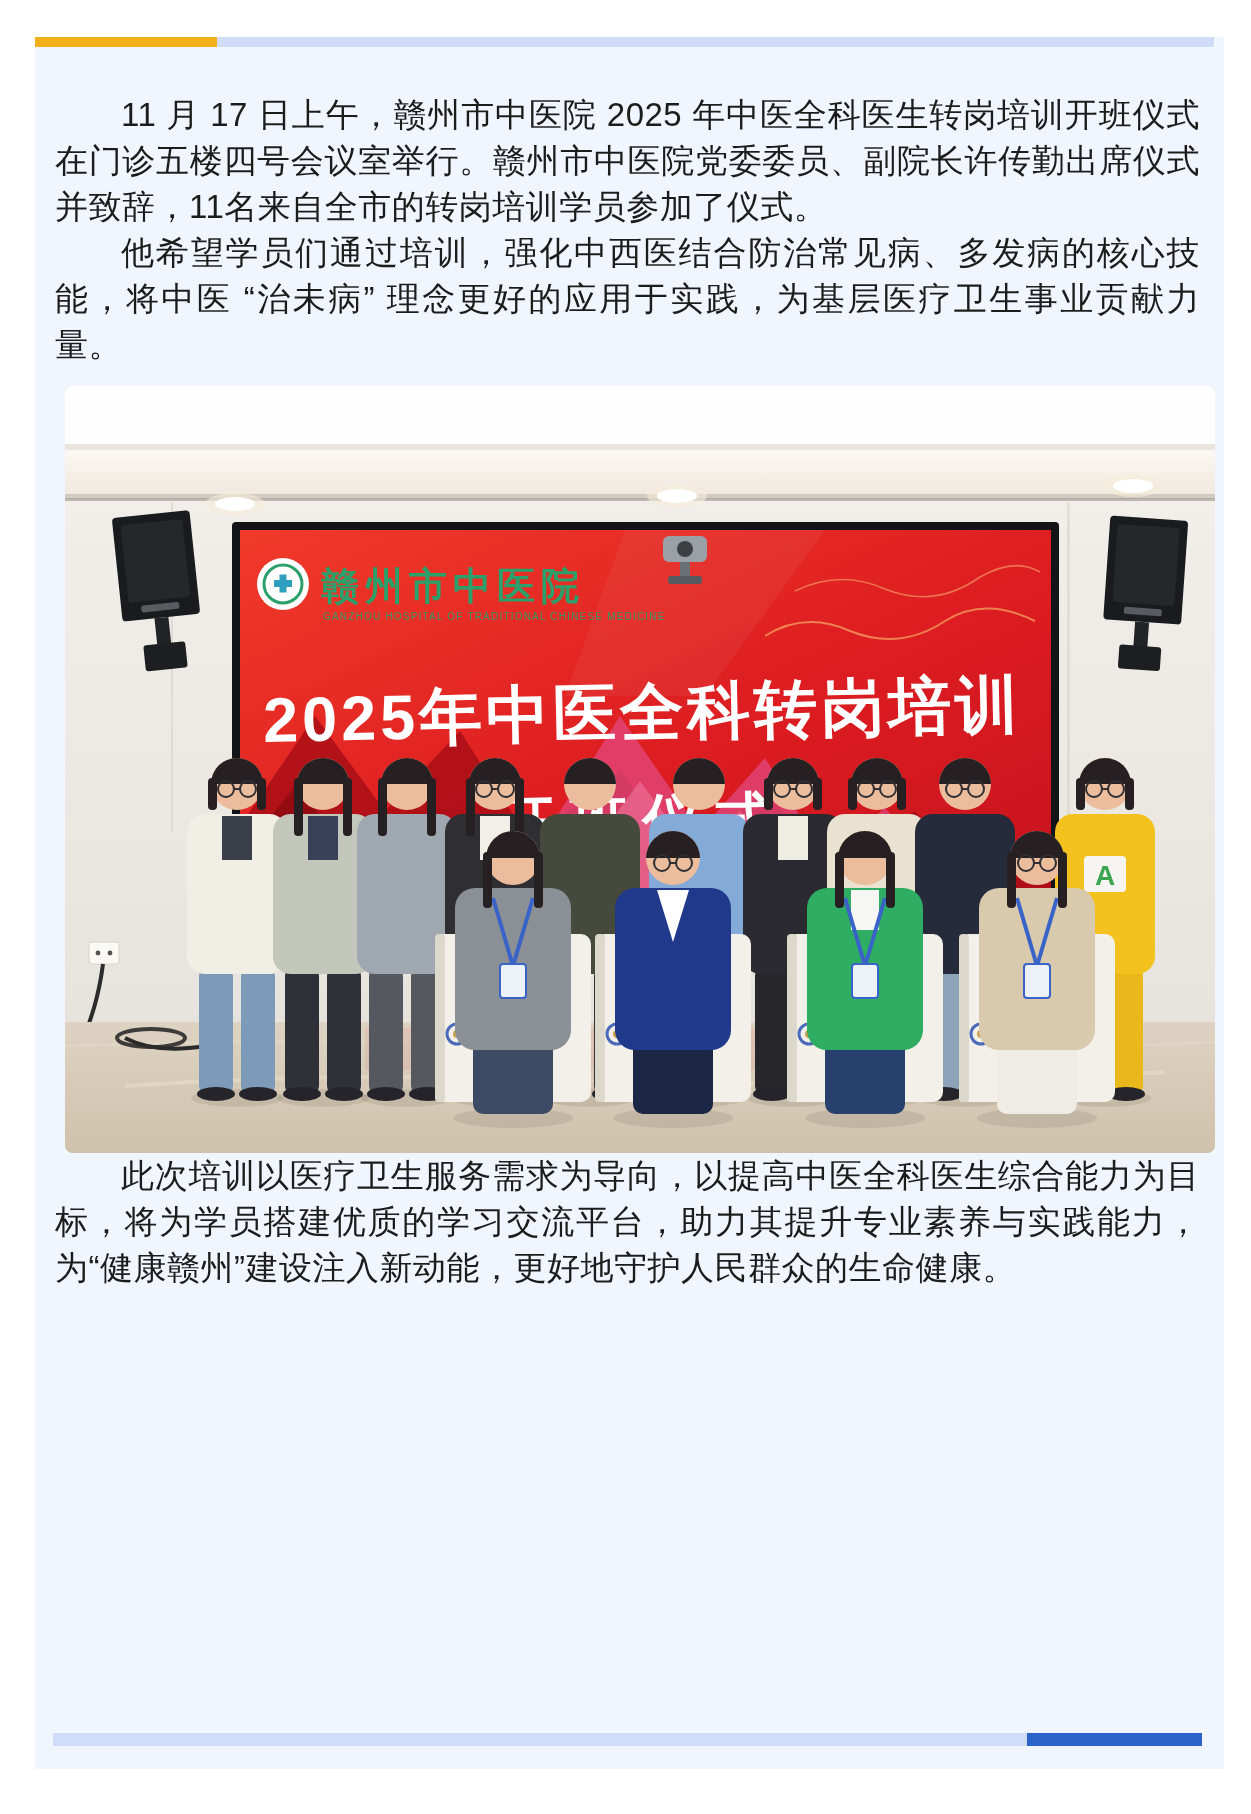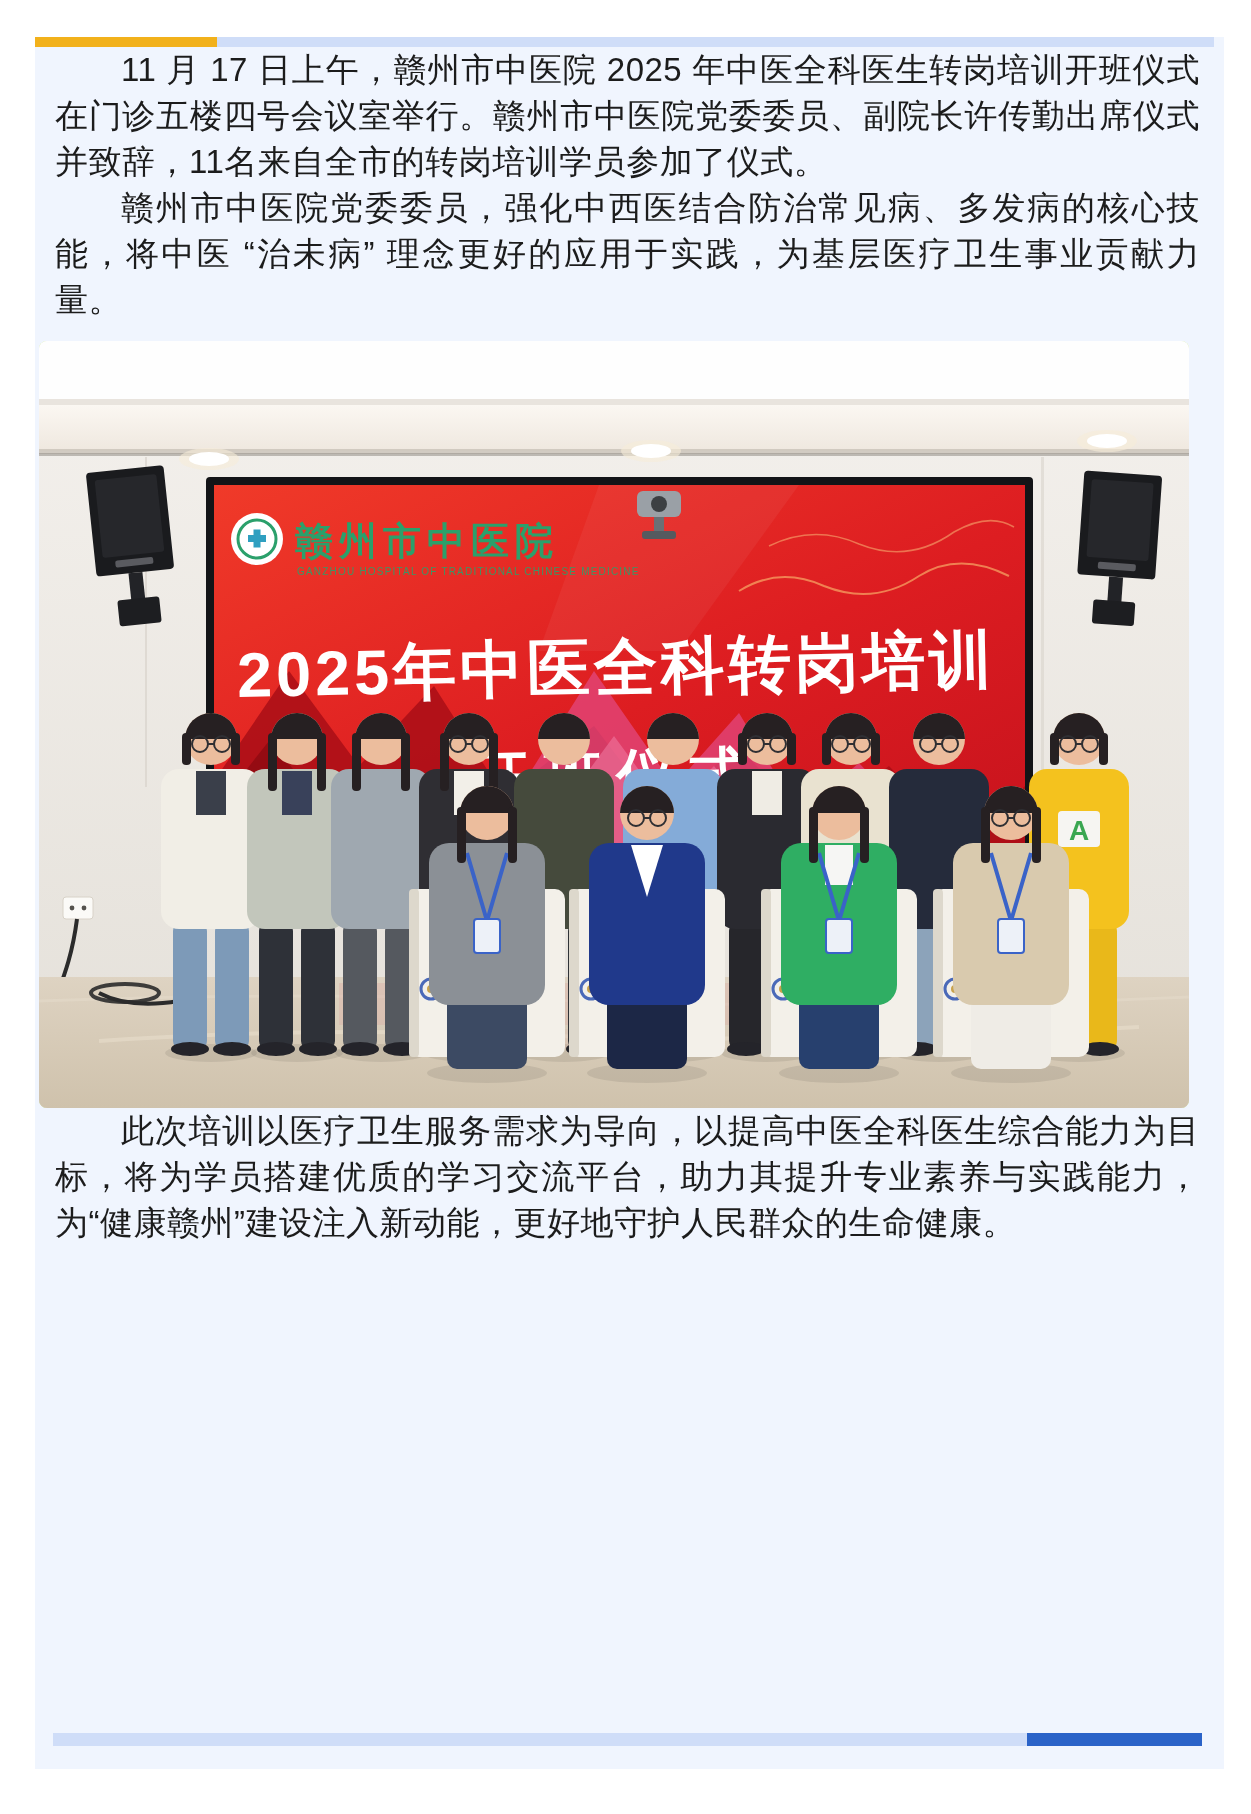--- a/index.html
+++ b/index.html
@@ -3,44 +3,44 @@
 <meta charset="utf-8">
 <style>
   html,body{margin:0;padding:0;background:#ffffff;}
   body{width:1251px;height:1814px;position:relative;
        font-family:"Liberation Sans","DejaVu Sans",sans-serif;}
   .card{position:absolute;left:35px;top:37px;width:1189px;height:1732px;
         background:var(--card_bg,#f0f5fe);}
   .top-bar{position:absolute;top:0;left:0;width:1179px;height:10px;display:flex;}
   .top-bar .accent{width:182px;height:100%;background:var(--accent_yellow,#f2b11b);}
   .top-bar .rest{flex:1;height:100%;background:var(--bar_periwinkle,#cfddf8);}
-  .content{position:absolute;top:10px;left:0;width:100%;}
+  .content{position:absolute;top:10px;left:0;width:100%;padding-top:45px;}
   p.body-text{margin:0 24px 0 20px;font-size:33px;line-height:46px;color:var(--text,#1c1c1c);
         text-align:justify;text-indent:2em;letter-spacing:.5px;}
-  .photo{margin:18px 0 0 4px;width:1150px;height:767px;border-radius:8px;overflow:hidden;
+  .photo{margin:18px 0 0 30px;width:1150px;height:767px;border-radius:8px;overflow:hidden;
         position:relative;background:#bef264;}
   .photo svg{display:block;}
   p.after-photo{}
   .bottom-bar{position:absolute;left:18px;bottom:23px;width:1149px;height:13px;display:flex;}
   .bottom-bar .rest{flex:1;height:100%;background:var(--bar_periwinkle,#cfddf8);}
   .bottom-bar .accent{width:175px;height:100%;background:var(--accent_blue,#2b63c8);}
   text{font-family:"Liberation Sans","DejaVu Sans",sans-serif;}
 </style>
 </head>
 <body>
 
 <div class="card">
   <div class="top-bar">
     <div class="accent"></div>
     <div class="rest"></div>
   </div>
 
   <div class="content">
     <p class="body-text">11 月 17 日上午，赣州市中医院 2025 年中医全科医生转岗培训开班仪式在门诊五楼四号会议室举行。赣州市中医院党委委员、副院长许传勤出席仪式并致辞，11名来自全市的转岗培训学员参加了仪式。</p>
-    <p class="body-text">赣州市中医院党委委员，强化中西医结合防治常见病、多发病的核心技能，将中医 “治未病” 理念更好的应用于实践，为基层医疗卫生事业贡献力量。</p>
+    <p class="body-text">他希望学员们通过培训，强化中西医结合防治常见病、多发病的核心技能，将中医 “治未病” 理念更好的应用于实践，为基层医疗卫生事业贡献力量。</p>
 
     <div class="photo">
       <svg width="1150" height="767" viewBox="0 0 1150 767">
         <defs>
           <linearGradient id="wallGrad" x1="0" y1="0" x2="0" y2="1">
             <stop offset="0" stop-color="#f4f1ed"></stop>
               <stop offset="1" stop-color="#e4e0d9"></stop>
           </linearGradient>
           <linearGradient id="fasciaGrad" x1="0" y1="0" x2="0" y2="1">
             <stop offset="0" stop-color="#fbf7f2"></stop>

